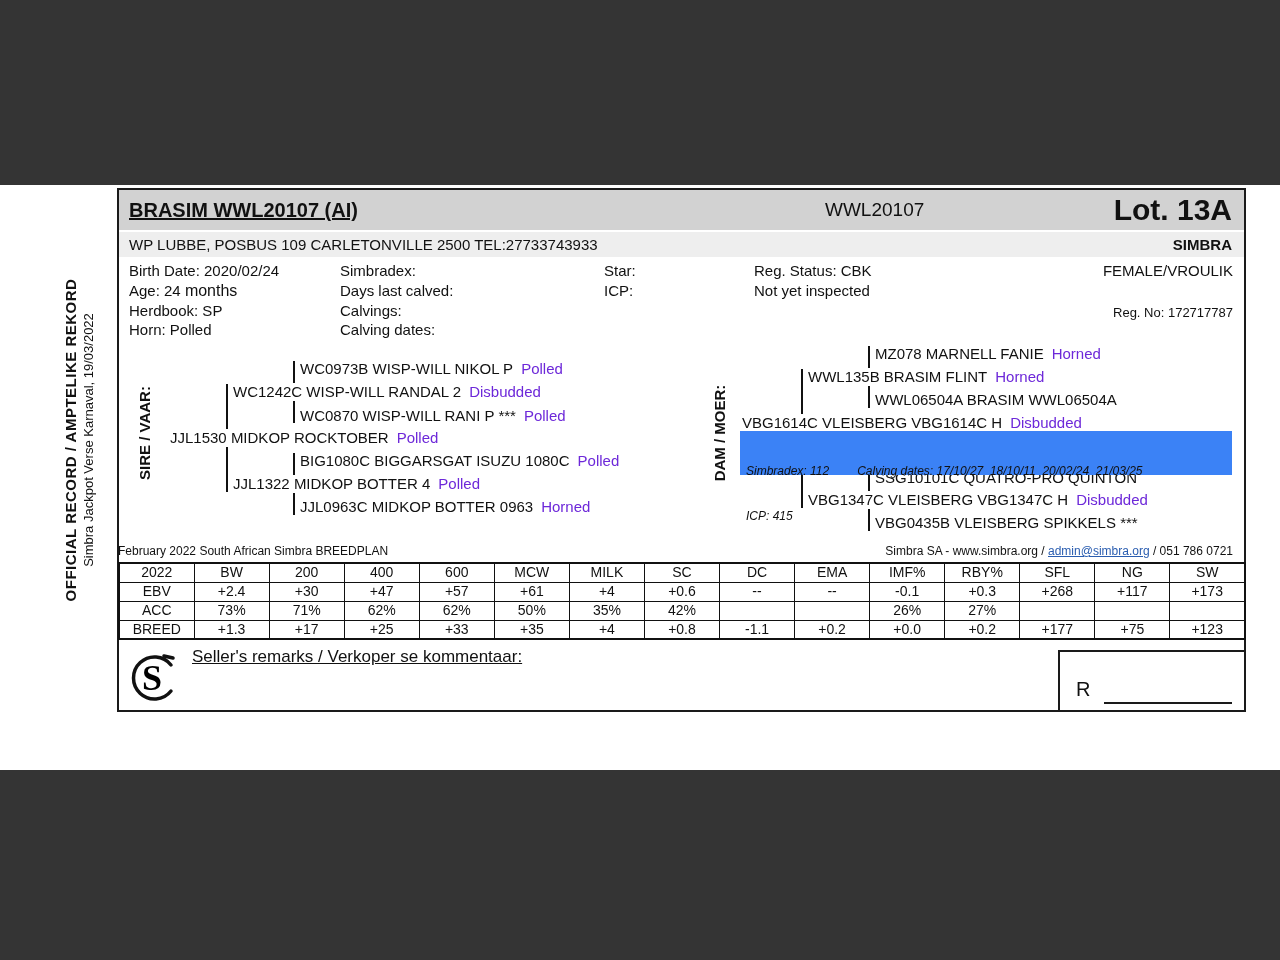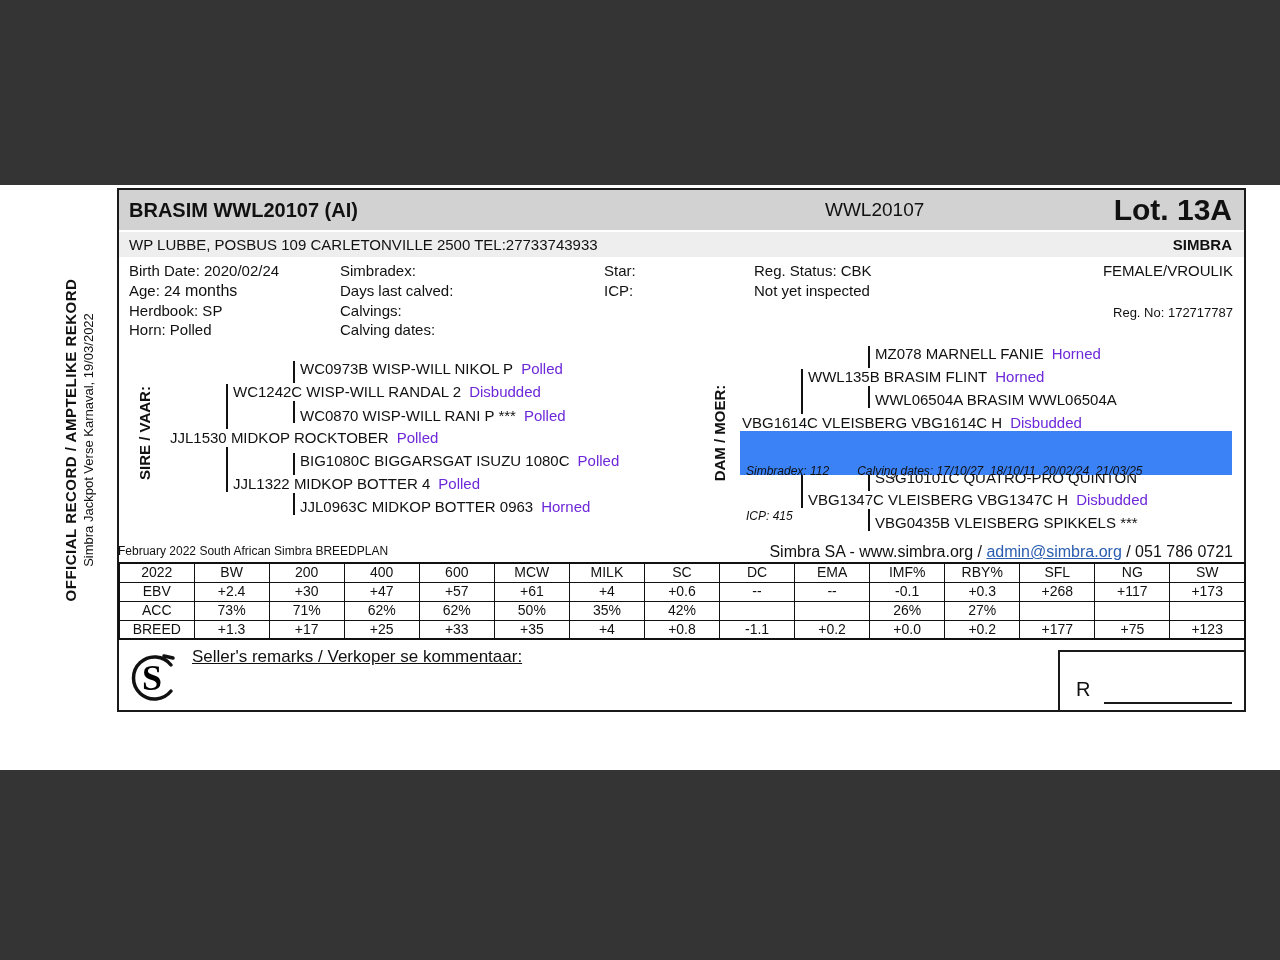--- a/index.html
+++ b/index.html
@@ -19,21 +19,21 @@
     left:62px; top:700px; width:520px;
     transform:rotate(-90deg); transform-origin:0 0;
     text-align:center; line-height:18px;
   }
   .side-line1 { font-size:15px; font-weight:bold; letter-spacing:0.5px; }
   .side-line2 { font-size:13px; }
 
   .record-border { left:117px; top:188px; width:1129px; height:524px; border:2px solid #1a1a1a; }
 
   .header-bar { left:119px; top:190px; width:1125px; height:40px; background:#d2d2d2; }
-  .header-title { left:129px; top:190px; height:56px; line-height:40px; font-size:20px; font-weight:bold; }
+  .header-title { left:129px; top:190px; height:56px; line-height:40px; font-size:20px; font-weight:bold;text-decoration:underline; }
   .header-id { left:825px; top:190px; height:26px; line-height:40px; font-size:19px; }
   .header-lot { right:48px; top:190px; height:40px; line-height:40px; font-size:30px; font-weight:bold; }
 
   .sub-bar { left:119px; top:232px; width:1125px; height:25px; background:#eeeeee; }
   .owner-line { left:129px; top:232px; height:25px; line-height:25px; font-size:15px;text-align:center; }
   .breed-name { right:48px; top:232px; height:25px; line-height:25px; font-size:15px; font-weight:bold; }
 
   .detail { font-size:15px; height:20px; line-height:20px; white-space:pre; }
   .detail small { font-size:16px; }
   .detail-right { text-align:right; }
@@ -46,21 +46,21 @@
   }
 
   .ped-line { width:2px; background:#111; z-index:1; }
   .ped-row { z-index:2; background:#fff; padding:0 4px; height:18px; line-height:18px; font-size:15px; white-space:nowrap; }
   .ped-name { color:#111; }
   .ped-status { color:#6d28d9; margin-left:8px; }
 
   .dam-info-box { left:740px; top:431px; width:492px; height:44px; background:#3b82f6; z-index:3; padding:3px 6px; font-size:12px; line-height:15px; white-space:pre;font-style:italic; }
 
   .meta-left { left:118px; top:544px; font-size:12px; line-height:15px; }
-  .meta-right { right:47px; top:544px; font-size:16px; line-height:15px; white-space:pre;text-align:right; }
+  .meta-right { right:47px; top:544px; font-size:12px; line-height:15px; white-space:pre;text-align:right; }
   .meta-right a { color:#2a5db0; text-decoration:underline; white-space:pre; }
 
   table.ebv { left:118px; top:562px; width:1128px; table-layout:fixed; border-collapse:collapse; border:2px solid #111; }
   table.ebv td { border:1px solid #111; height:19px; text-align:center; font-size:14px; line-height:17px; overflow:hidden; }
 
   .logo { left:127px; top:650px; }
   .remarks-label { left:192px; top:646px; font-size:17px; text-decoration:underline; line-height:22px; }
 
   .notch-h { left:1058px; top:650px; width:188px; height:2px; background:#1a1a1a; }
   .notch-v { left:1058px; top:650px; width:2px; height:62px; background:#1a1a1a; }

